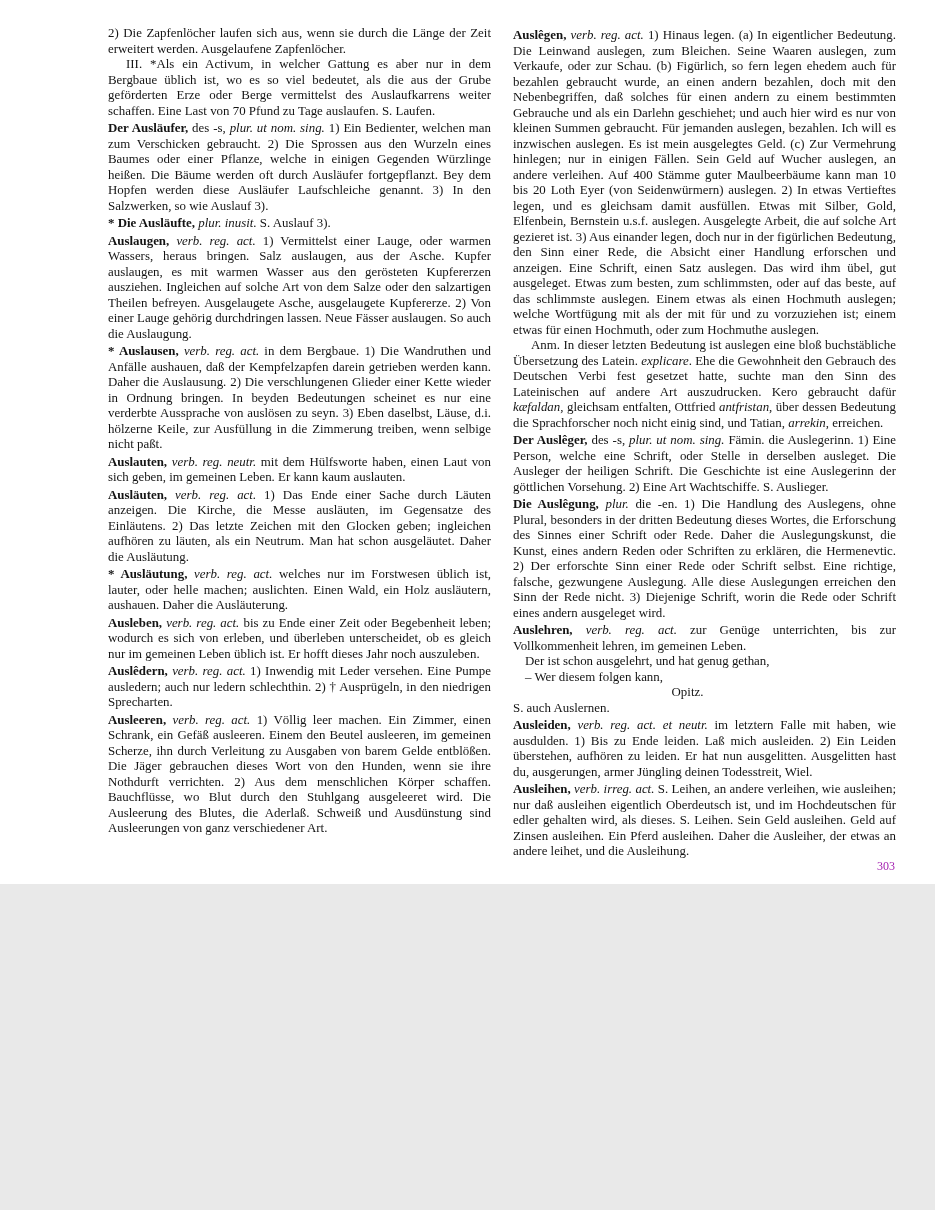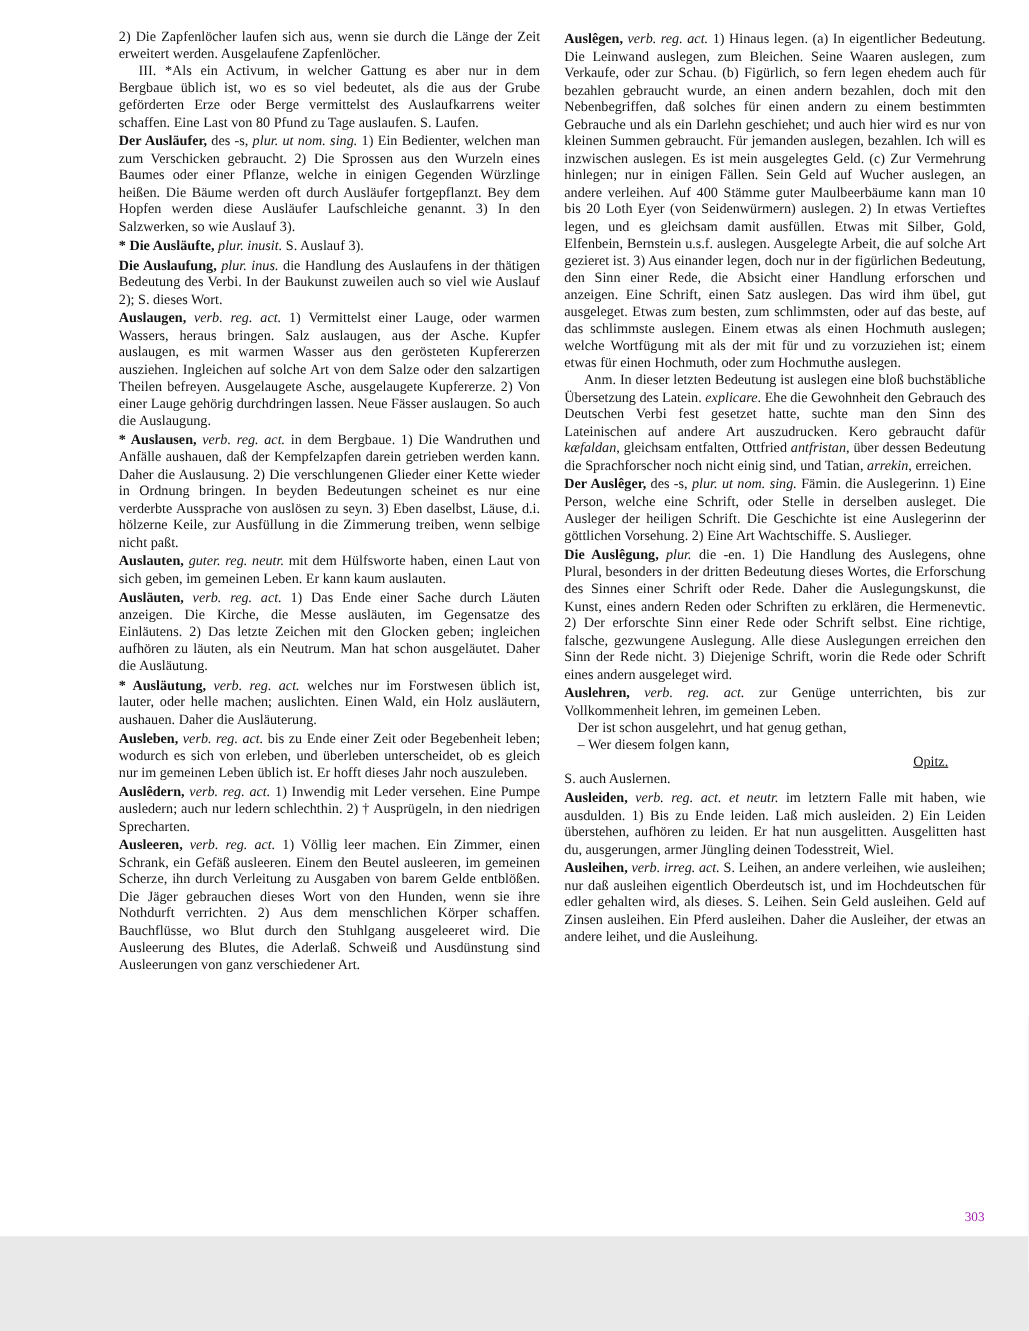--- a/index.html
+++ b/index.html
@@ -4,21 +4,21 @@
 <title>Dictionary Page 303</title>
 <style>
   html, body {
     margin: 0;
     padding: 0;
     background: #e9e9e9;
   }
   .page {
     position: relative;
     width: 935px;
-    height: 1124px;
+    height: 884px;
     margin: 0 auto;
     background: #ffffff;
     box-sizing: border-box;
     padding: 26px 38px 0 108px;
     overflow: hidden;
     font-family: "Liberation Serif", "DejaVu Serif", serif;
     font-size: 12.9px;
     line-height: 15.5px;
     color: #141414;
   }
@@ -42,49 +42,47 @@
     text-indent: 18px;
   }
   p.cont {
     text-indent: 0;
   }
   p.verse {
     text-align: left;
     padding-left: 12px;
   }
   p.rightline {
-    text-align: right;
+    text-align: center;
     padding-right: 34px;
-    text-decoration: underline;
   }
   .bold { font-weight: bold; }
   .italic { font-style: italic; }
   .normal { font-weight: normal; font-style: normal; }
   .page-number {
     position: absolute;
     right: 40px;
     bottom: 10px;
     font-size: 12px;
     color: #a21caf;
   }
 </style>
 </head>
 <body>
 
 <div class="page">
   <div class="columns">
     <div class="column" id="col-left">
         <p class="para cont"><span class="normal">2) Die Zapfenlöcher laufen sich aus, wenn sie durch die Länge der Zeit erweitert werden. Ausgelaufene Zapfenlöcher.</span></p>
-        <p class="para indent"><span class="normal">III. *Als ein Activum, in welcher Gattung es aber nur in dem Bergbaue üblich ist, wo es so viel bedeutet, als die aus der Grube geförderten Erze oder Berge vermittelst des Auslaufkarrens weiter schaffen. Eine Last von 80 Pfund zu Tage auslaufen. S. Laufen.</span></p>
+        <p class="para indent"><span class="normal">III. *Als ein Activum, in welcher Gattung es aber nur in dem Bergbaue üblich ist, wo es so viel bedeutet, als die aus der Grube geförderten Erze oder Berge vermittelst des Auslaufkarrens weiter schaffen. Eine Last von 70 Pfund zu Tage auslaufen. S. Laufen.</span></p>
         <p class="para entry"><span class="bold">Der Ausläufer,</span><span class="normal"> des -s, </span><span class="italic">plur. ut nom. sing.</span><span class="normal"> 1) Ein Bedienter, welchen man zum Verschicken gebraucht. 2) Die Sprossen aus den Wurzeln eines Baumes oder einer Pflanze, welche in einigen Gegenden Würzlinge heißen. Die Bäume werden oft durch Ausläufer fortgepflanzt. Bey dem Hopfen werden diese Ausläufer Laufschleiche genannt. 3) In den Salzwerken, so wie Auslauf 3).</span></p>
         <p class="para entry"><span class="bold">* Die Ausläufte,</span><span class="normal"> </span><span class="italic">plur. inusit.</span><span class="normal"> S. Auslauf 3).</span></p>
-        <p class="para entry"><span class="bold">Die Auslaufung,</span><span class="normal"> </span><span class="italic">plur. inus.</span><span class="normal"> die Handlung des Auslaufens in der thätigen Bedeutung des Verbi. In der Baukunst zuweilen auch so viel wie Auslauf 2); S. dieses Wort.</span></p>
         <p class="para entry"><span class="bold">Auslaugen,</span><span class="normal"> </span><span class="italic">verb. reg. act.</span><span class="normal"> 1) Vermittelst einer Lauge, oder warmen Wassers, heraus bringen. Salz auslaugen, aus der Asche. Kupfer auslaugen, es mit warmen Wasser aus den gerösteten Kupfererzen ausziehen. Ingleichen auf solche Art von dem Salze oder den salzartigen Theilen befreyen. Ausgelaugete Asche, ausgelaugete Kupfererze. 2) Von einer Lauge gehörig durchdringen lassen. Neue Fässer auslaugen. So auch die Auslaugung.</span></p>
         <p class="para entry"><span class="bold">* Auslausen,</span><span class="normal"> </span><span class="italic">verb. reg. act.</span><span class="normal"> in dem Bergbaue. 1) Die Wandruthen und Anfälle aushauen, daß der Kempfelzapfen darein getrieben werden kann. Daher die Auslausung. 2) Die verschlungenen Glieder einer Kette wieder in Ordnung bringen. In beyden Bedeutungen scheinet es nur eine verderbte Aussprache von auslösen zu seyn. 3) Eben daselbst, Läuse, d.i. hölzerne Keile, zur Ausfüllung in die Zimmerung treiben, wenn selbige nicht paßt.</span></p>
-        <p class="para entry"><span class="bold">Auslauten,</span><span class="normal"> </span><span class="italic">guter. reg. neutr.</span><span class="normal"> mit dem Hülfsworte haben, einen Laut von sich geben, im gemeinen Leben. Er kann kaum auslauten.</span></p>
+        <p class="para entry"><span class="bold">Auslauten,</span><span class="normal"> </span><span class="italic">verb. reg. neutr.</span><span class="normal"> mit dem Hülfsworte haben, einen Laut von sich geben, im gemeinen Leben. Er kann kaum auslauten.</span></p>
         <p class="para entry"><span class="bold">Ausläuten,</span><span class="normal"> </span><span class="italic">verb. reg. act.</span><span class="normal"> 1) Das Ende einer Sache durch Läuten anzeigen. Die Kirche, die Messe ausläuten, im Gegensatze des Einläutens. 2) Das letzte Zeichen mit den Glocken geben; ingleichen aufhören zu läuten, als ein Neutrum. Man hat schon ausgeläutet. Daher die Ausläutung.</span></p>
         <p class="para entry"><span class="bold">* Ausläutung,</span><span class="normal"> </span><span class="italic">verb. reg. act.</span><span class="normal"> welches nur im Forstwesen üblich ist, lauter, oder helle machen; auslichten. Einen Wald, ein Holz ausläutern, aushauen. Daher die Ausläuterung.</span></p>
         <p class="para entry"><span class="bold">Ausleben,</span><span class="normal"> </span><span class="italic">verb. reg. act.</span><span class="normal"> bis zu Ende einer Zeit oder Begebenheit leben; wodurch es sich von erleben, und überleben unterscheidet, ob es gleich nur im gemeinen Leben üblich ist. Er hofft dieses Jahr noch auszuleben.</span></p>
         <p class="para entry"><span class="bold">Auslêdern,</span><span class="normal"> </span><span class="italic">verb. reg. act.</span><span class="normal"> 1) Inwendig mit Leder versehen. Eine Pumpe ausledern; auch nur ledern schlechthin. 2) † Ausprügeln, in den niedrigen Sprecharten.</span></p>
         <p class="para entry"><span class="bold">Ausleeren,</span><span class="normal"> </span><span class="italic">verb. reg. act.</span><span class="normal"> 1) Völlig leer machen. Ein Zimmer, einen Schrank, ein Gefäß ausleeren. Einem den Beutel ausleeren, im gemeinen Scherze, ihn durch Verleitung zu Ausgaben von barem Gelde entblößen. Die Jäger gebrauchen dieses Wort von den Hunden, wenn sie ihre Nothdurft verrichten. 2) Aus dem menschlichen Körper schaffen. Bauchflüsse, wo Blut durch den Stuhlgang ausgeleeret wird. Die Ausleerung des Blutes, die Aderlaß. Schweiß und Ausdünstung sind Ausleerungen von ganz verschiedener Art.</span></p>
       </div>
     <div class="column" id="col-right">
         <p class="para entry"><span class="bold">Auslêgen,</span><span class="normal"> </span><span class="italic">verb. reg. act.</span><span class="normal"> 1) Hinaus legen. (a) In eigentlicher Bedeutung. Die Leinwand auslegen, zum Bleichen. Seine Waaren auslegen, zum Verkaufe, oder zur Schau. (b) Figürlich, so fern legen ehedem auch für bezahlen gebraucht wurde, an einen andern bezahlen, doch mit den Nebenbegriffen, daß solches für einen andern zu einem bestimmten Gebrauche und als ein Darlehn geschiehet; und auch hier wird es nur von kleinen Summen gebraucht. Für jemanden auslegen, bezahlen. Ich will es inzwischen auslegen. Es ist mein ausgelegtes Geld. (c) Zur Vermehrung hinlegen; nur in einigen Fällen. Sein Geld auf Wucher auslegen, an andere verleihen. Auf 400 Stämme guter Maulbeerbäume kann man 10 bis 20 Loth Eyer (von Seidenwürmern) auslegen. 2) In etwas Vertieftes legen, und es gleichsam damit ausfüllen. Etwas mit Silber, Gold, Elfenbein, Bernstein u.s.f. auslegen. Ausgelegte Arbeit, die auf solche Art gezieret ist. 3) Aus einander legen, doch nur in der figürlichen Bedeutung, den Sinn einer Rede, die Absicht einer Handlung erforschen und anzeigen. Eine Schrift, einen Satz auslegen. Das wird ihm übel, gut ausgeleget. Etwas zum besten, zum schlimmsten, oder auf das beste, auf das schlimmste auslegen. Einem etwas als einen Hochmuth auslegen; welche Wortfügung mit als der mit für und zu vorzuziehen ist; einem etwas für einen Hochmuth, oder zum Hochmuthe auslegen.</span></p>
         <p class="para indent"><span class="normal">Anm. In dieser letzten Bedeutung ist auslegen eine bloß buchstäbliche Übersetzung des Latein. </span><span class="italic">explicare</span><span class="normal">. Ehe die Gewohnheit den Gebrauch des Deutschen Verbi fest gesetzet hatte, suchte man den Sinn des Lateinischen auf andere Art auszudrucken. Kero gebraucht dafür </span><span class="italic">kæfaldan</span><span class="normal">, gleichsam entfalten, Ottfried </span><span class="italic">antfristan</span><span class="normal">, über dessen Bedeutung die Sprachforscher noch nicht einig sind, und Tatian, </span><span class="italic">arrekin</span><span class="normal">, erreichen.</span></p>
         <p class="para entry"><span class="bold">Der Auslêger,</span><span class="normal"> des -s, </span><span class="italic">plur. ut nom. sing.</span><span class="normal"> Fämin. die Auslegerinn. 1) Eine Person, welche eine Schrift, oder Stelle in derselben ausleget. Die Ausleger der heiligen Schrift. Die Geschichte ist eine Auslegerinn der göttlichen Vorsehung. 2) Eine Art Wachtschiffe. S. Auslieger.</span></p>

